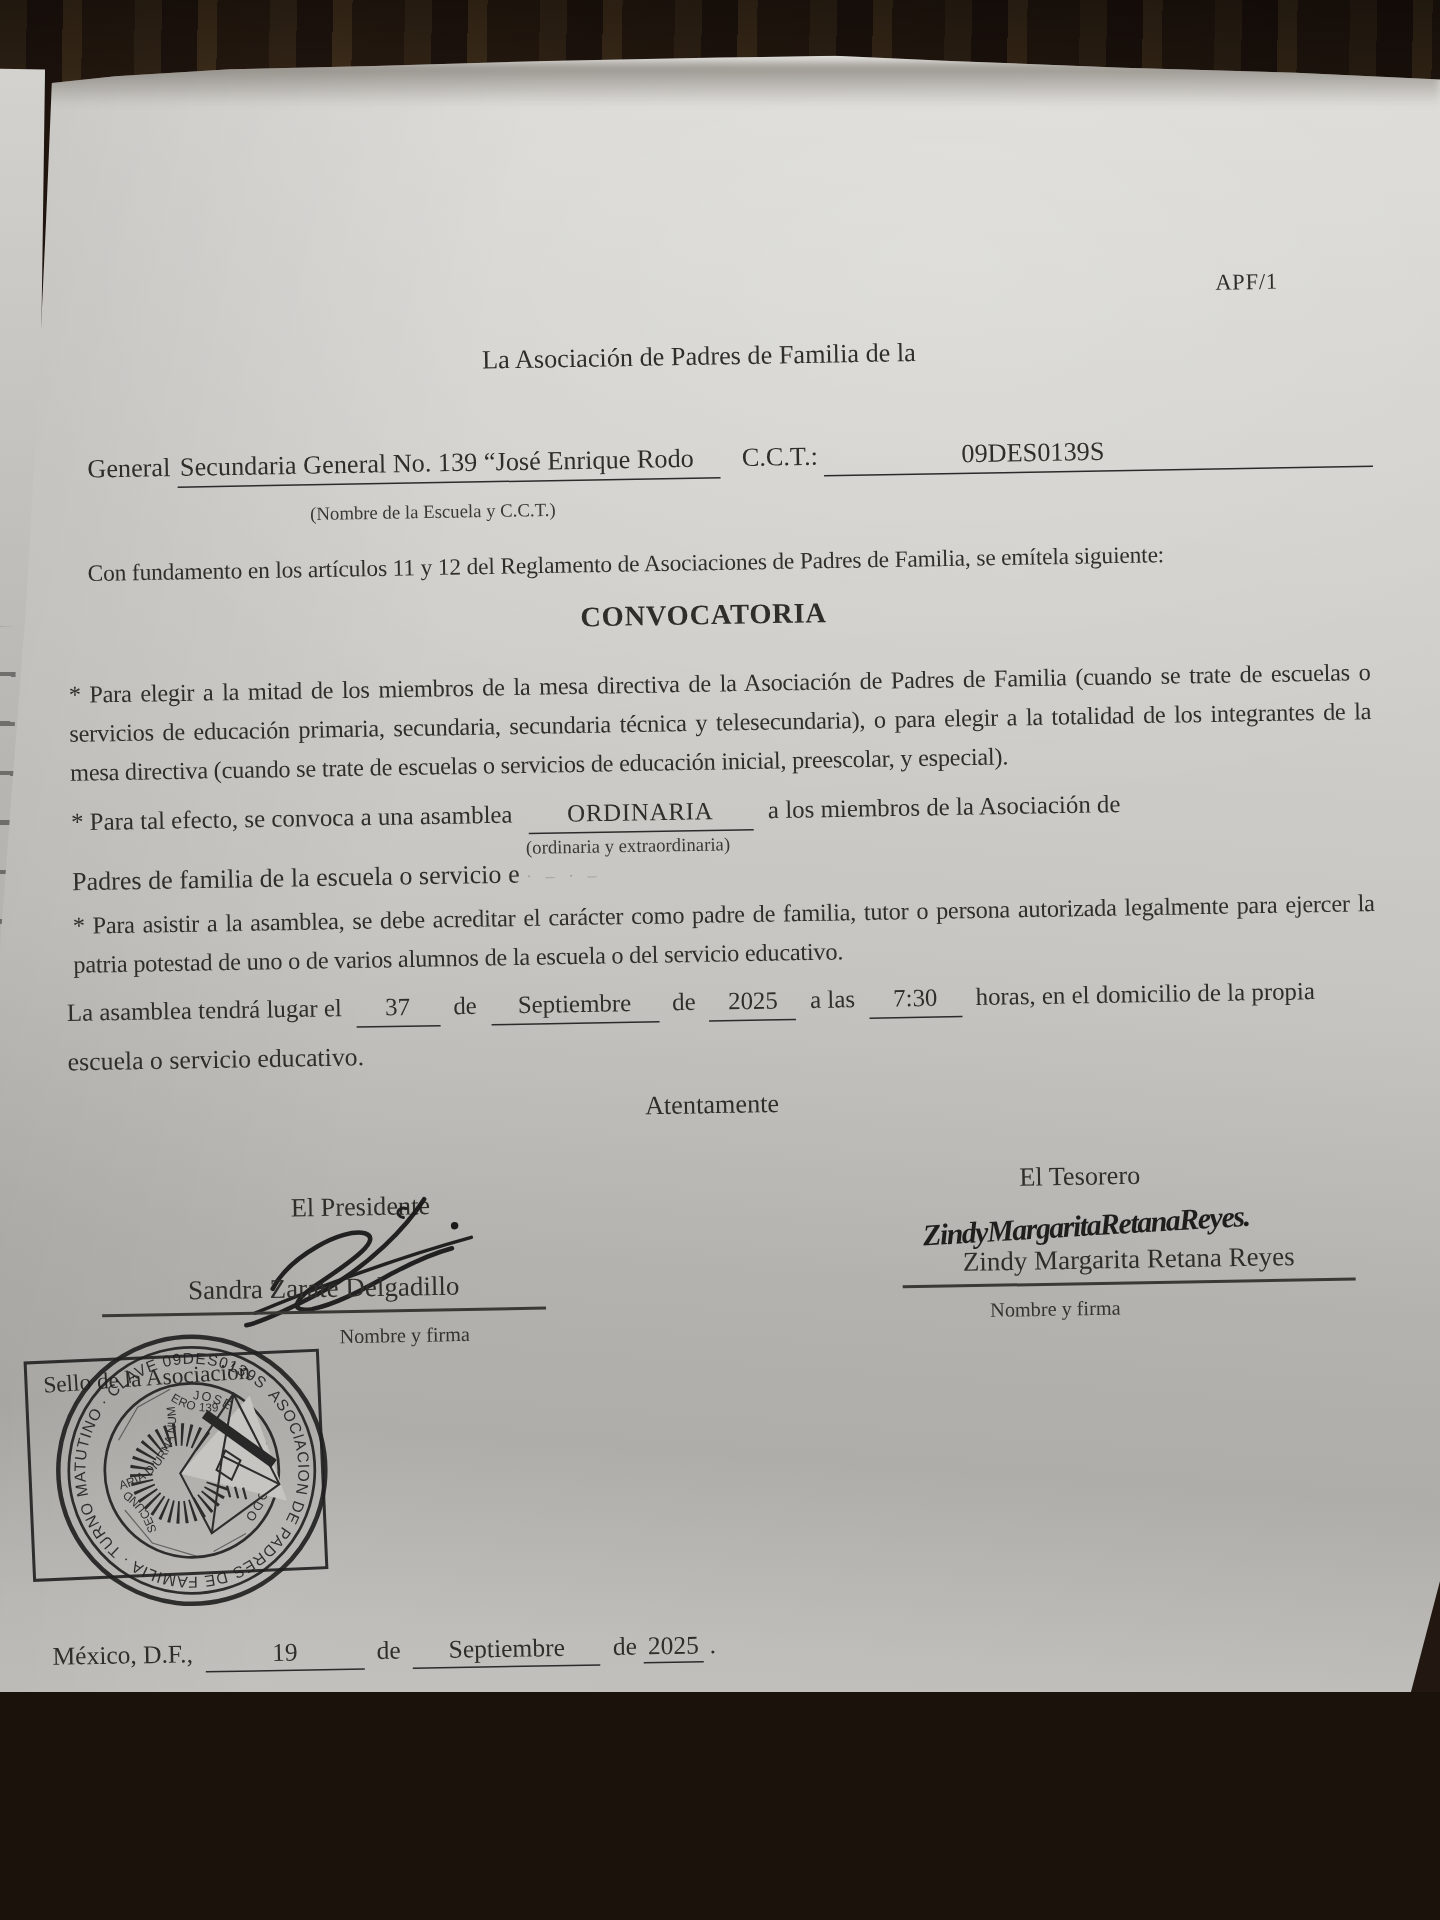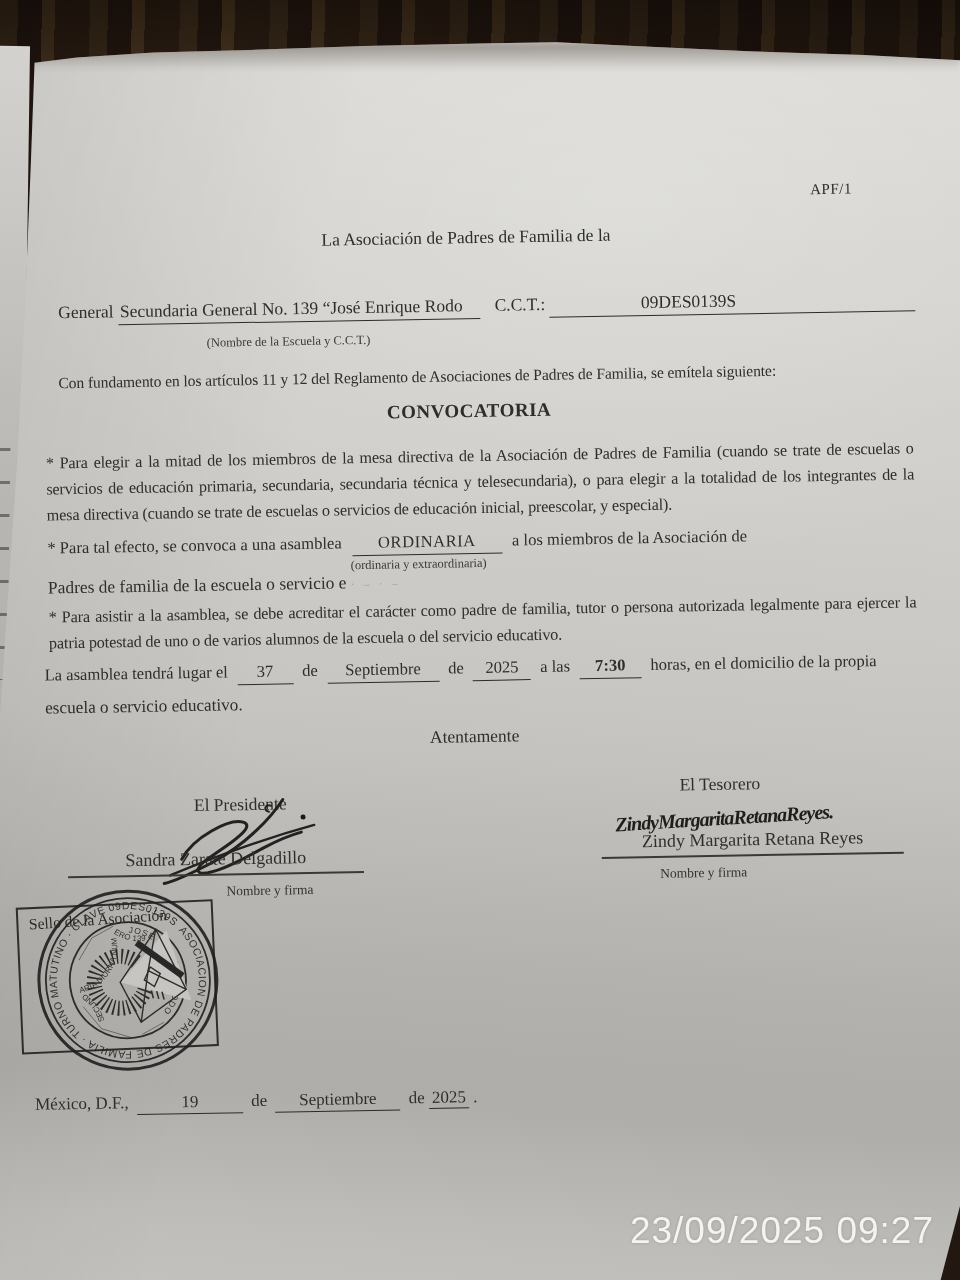--- a/index.html
+++ b/index.html
@@ -1,16 +1,16 @@
 <!DOCTYPE html>
 <html><head>
 <meta charset="utf-8">
 <style>
   html,body{margin:0;padding:0;background:#1b120c;}
-  .photo{position:relative;width:960px;height:1280px;overflow:hidden;
+  .photo{position:relative;width:960px;height:1128px;overflow:hidden;
     background:#2e2014;font-family:"Liberation Serif",serif;color:#2f2e2b;}
   
   .wood{position:absolute;inset:0;
     background:
       linear-gradient(180deg,rgba(0,0,0,.35),rgba(0,0,0,0) 90px),
       linear-gradient(90deg,rgba(0,0,0,.15),rgba(0,0,0,0) 200px,rgba(0,0,0,.25) 880px),
       repeating-linear-gradient(91deg,#3a2a1a 0 18px,#241710 18px 42px,#46331e 42px 55px,#2b1d12 55px 90px),
       #2e2014;}
   
   .under-paper{position:absolute;left:-10px;top:46px;width:32px;height:1150px;
@@ -48,21 +48,21 @@
   .para{font-size:16.2px;line-height:25.8px;letter-spacing:-.15px;}
   .b1{left:49px;top:444px;width:868px;}
   .b2l1{left:49px;top:531px;font-size:16.6px;}
   .blank-ord{width:150px;letter-spacing:.5px;margin:0 6px;}
   .b2hint{left:352px;top:556px;}
   .b2l2{left:49px;top:570px;font-size:17.4px;}
   .faint{color:rgba(90,90,86,.35);font-size:12px;letter-spacing:3px;}
   .b3{left:49px;top:598px;width:868px;}
   .sched{left:44px;top:658px;font-size:16.6px;}
   .sched .fill{margin:0 5px;}
-  .w58{width:56px;} .w112{width:112px;} .w60{width:58px;} .w64{width:62px;font-weight:bold;}
+  .w58{width:56px;} .w112{width:112px;} .w60{width:58px;} .w64{width:62px;}
   .sched2{left:44px;top:690px;font-size:17.2px;}
   .atent{top:726px;font-size:17.5px;}
   .pres-title{left:191px;top:790px;font-size:17.5px;}
   .tes-title{left:677px;top:778px;font-size:17.5px;}
   .sig{left:148px;top:792px;}
   .tes-script{left:612px;top:808px;width:310px;font-size:20px;font-style:italic;font-weight:bold;
     letter-spacing:-1px;transform:rotate(-2.5deg);color:#1f1e1c;}
   .name-line{text-align:center;font-size:18px;border-bottom:2px solid #3a3936;padding-bottom:3px;}
   .pres-name{left:64px;top:843px;width:296px;}
   .tes-name{left:598px;top:833px;width:302px;}
@@ -203,14 +203,13 @@
       <span>de</span>
       <span class="fill fw125">Septiembre</span>
       <span>de</span>
       <span class="y2025">2025</span>
       <span>.</span>
     </div>
 
   </div>
 
   <div class="corner-br"></div>
-  <div class="timestamp">23/09/2025 09:27</div>
 </div>
 
 </body></html>

